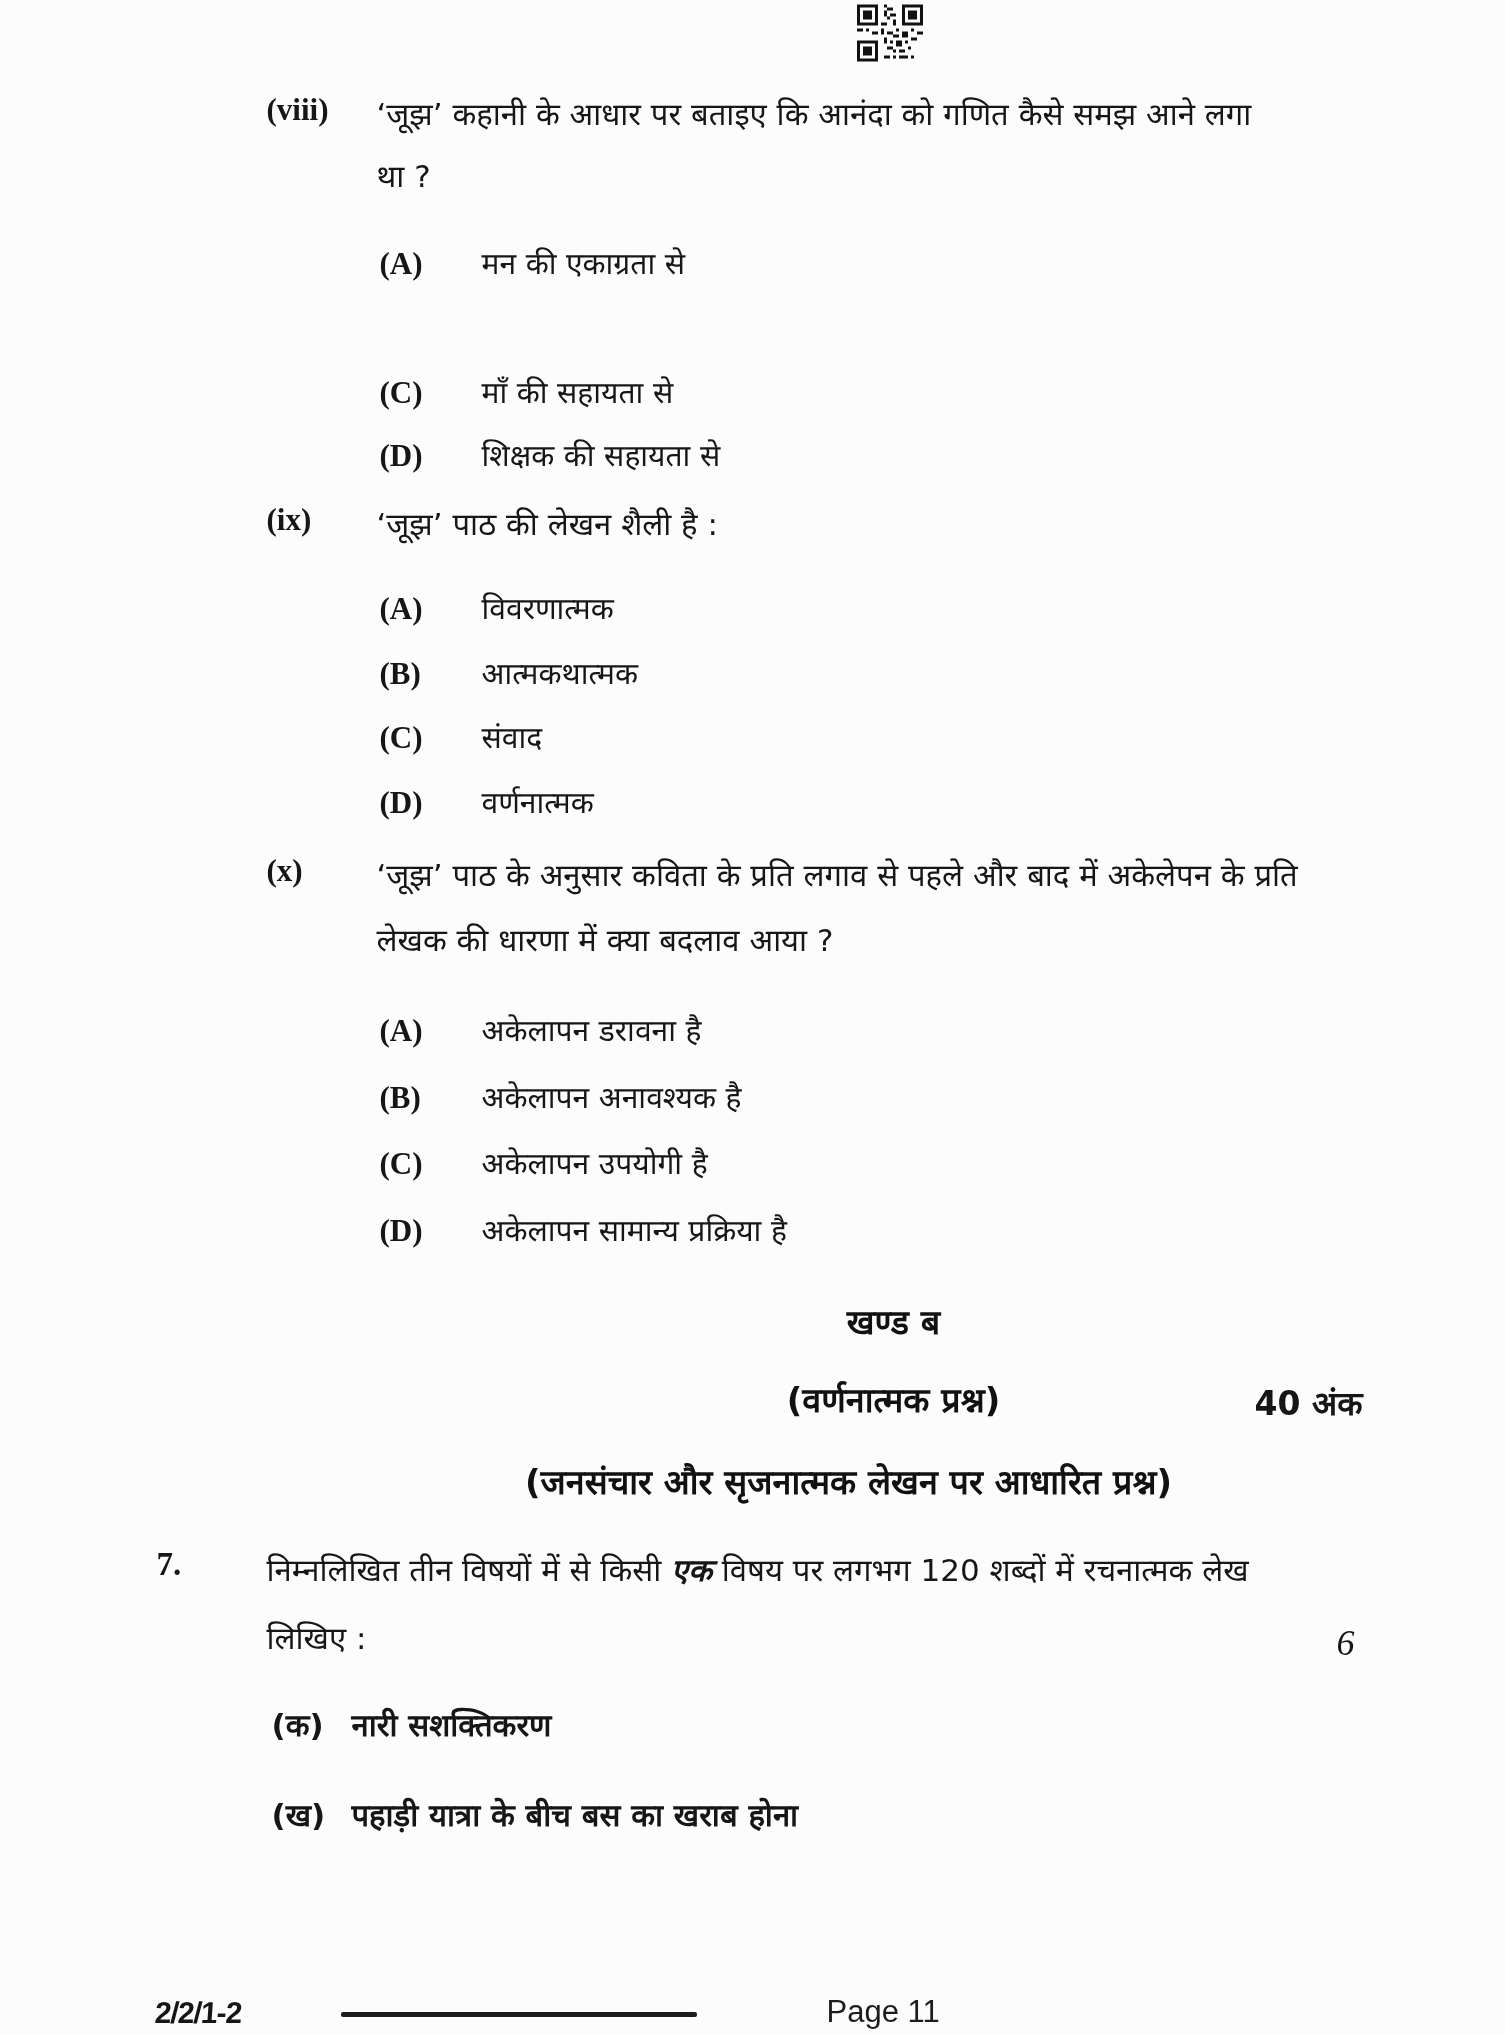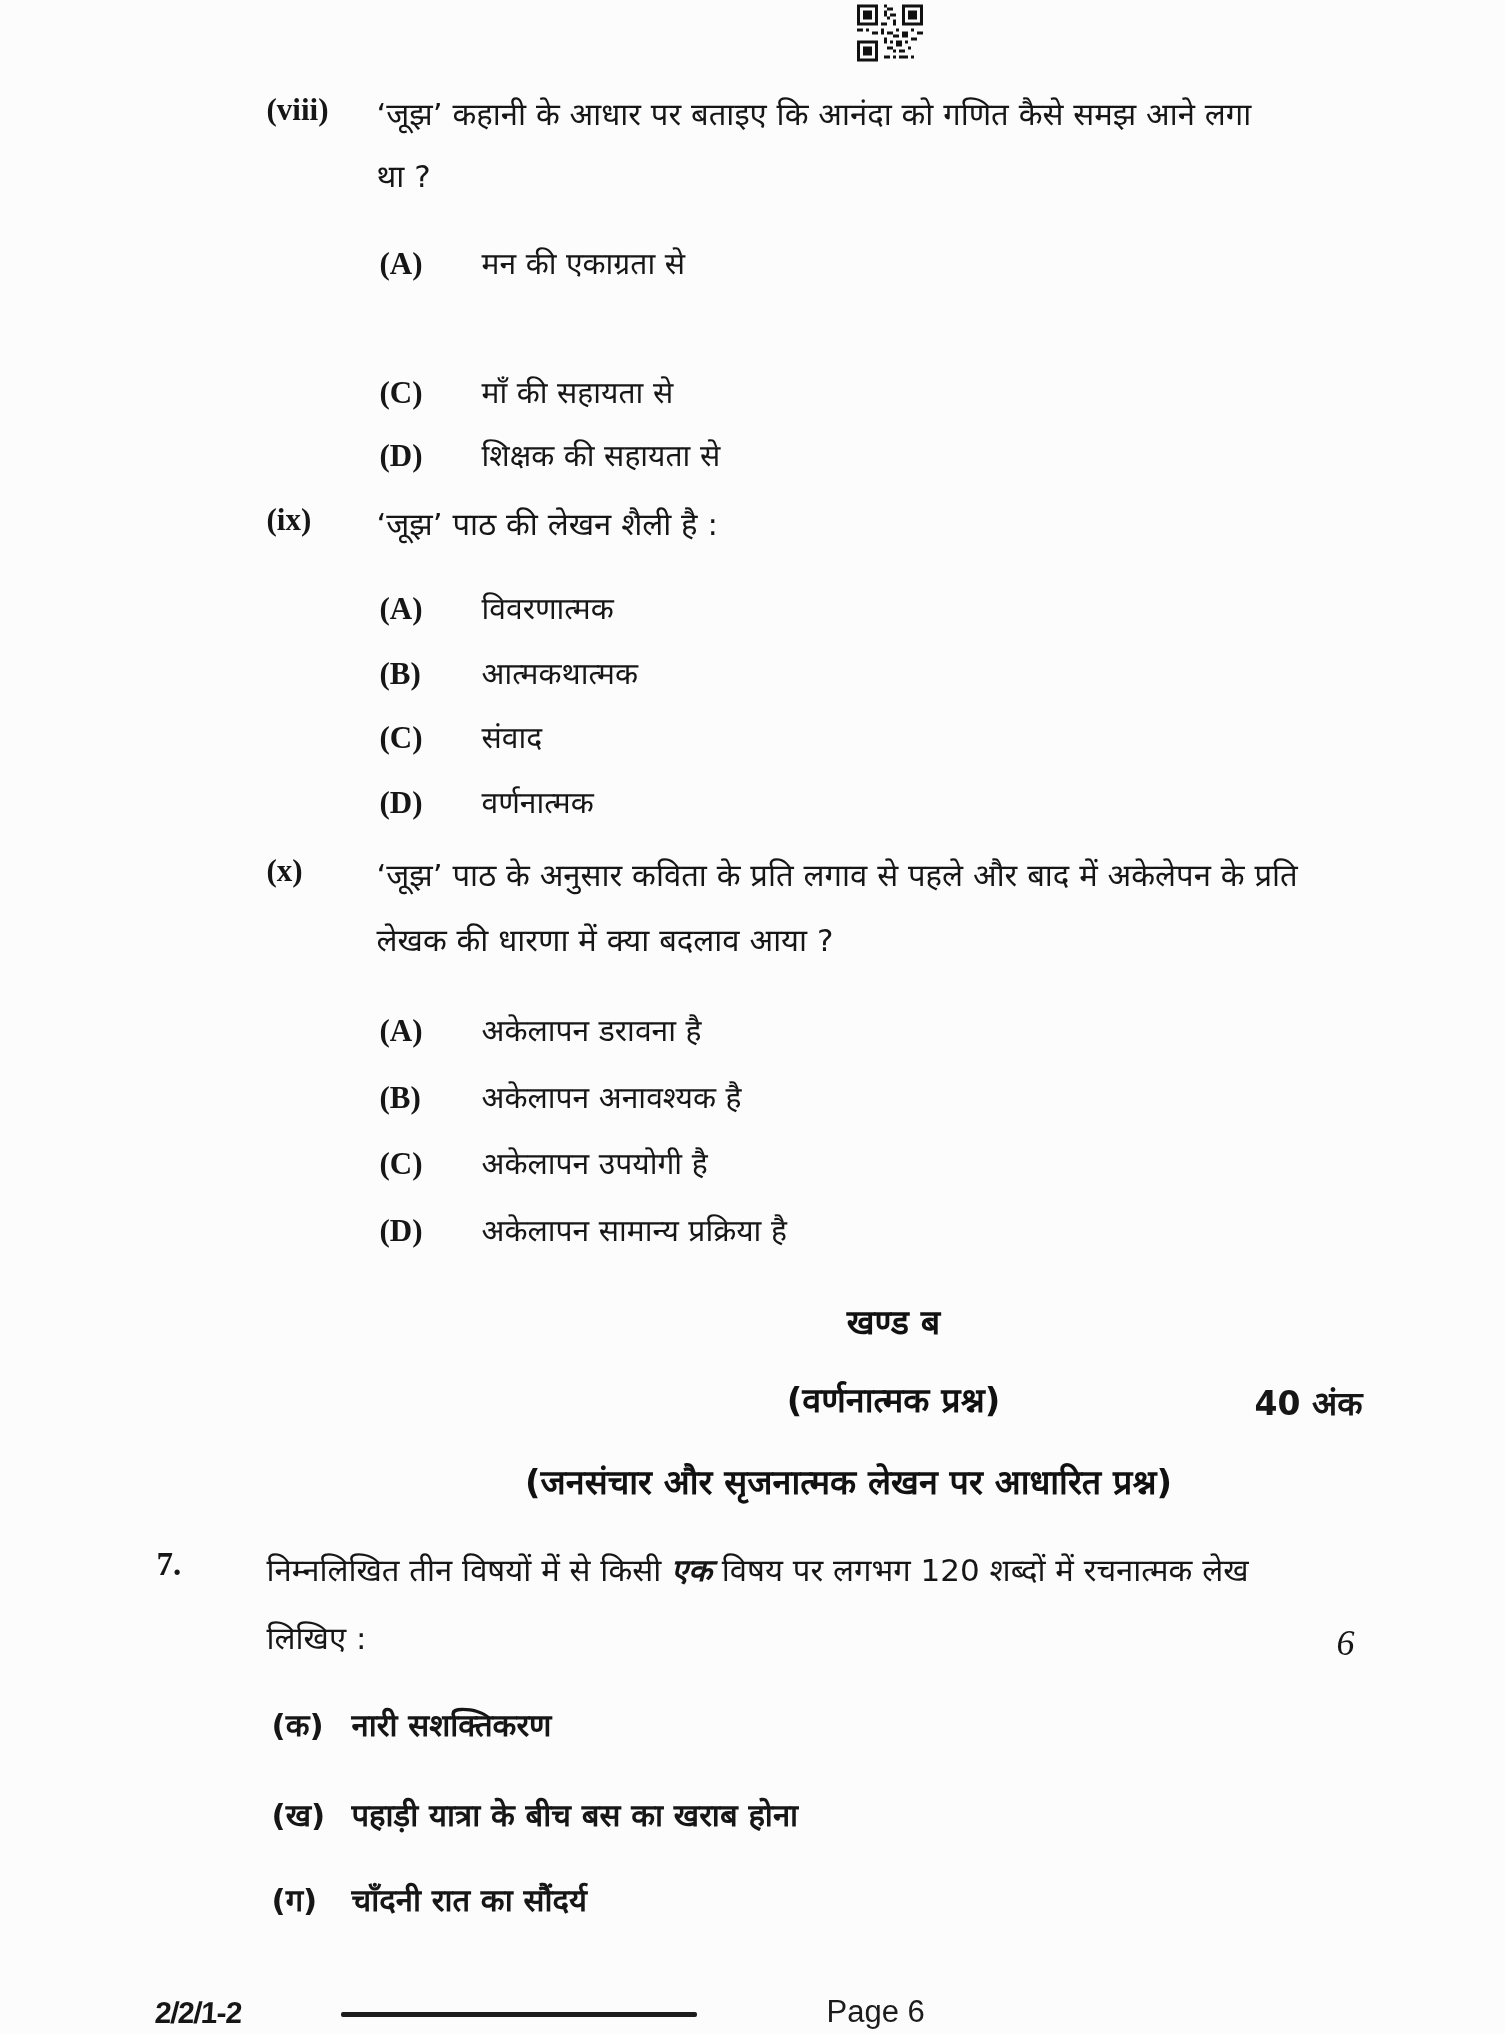--- a/index.html
+++ b/index.html
@@ -203,21 +203,18 @@
   <div class="abs hi q7text" style="top:1548px;"><span>निम्नलिखित तीन विषयों में से किसी </span><span class="emph">एक</span><span>  विषय पर लगभग 120 शब्दों में रचनात्मक लेख</span></div>
   <div class="abs hi q7text" style="top:1616px;">लिखिए :</div>
   <div class="abs marks6" style="top:1622px; right:14px;">6</div>
 
   <div class="abs hi topicrow" style="top:1703px;">
     <span class="tlabel">(क)</span><span>नारी सशक्तिकरण</span>
   </div>
   <div class="abs hi topicrow" style="top:1793px;">
     <span class="tlabel">(ख)</span><span>पहाड़ी यात्रा के बीच बस का खराब होना</span>
   </div>
-  <div class="abs hi topicrow" style="top:1878px;">
-    <span class="tlabel">(ग)</span><span>चाँदनी रात का सौंदर्य</span>
-  </div>
 
   <div class="abs footer-code" style="top:1996px;">2/2/1-2</div>
   <div class="abs footer-rule"></div>
-  <div class="abs footer-page" style="top:1994px;">Page 6</div>
+  <div class="abs footer-page" style="top:1994px;">Page 11</div>
 
 </div>
 
 </body></html>

